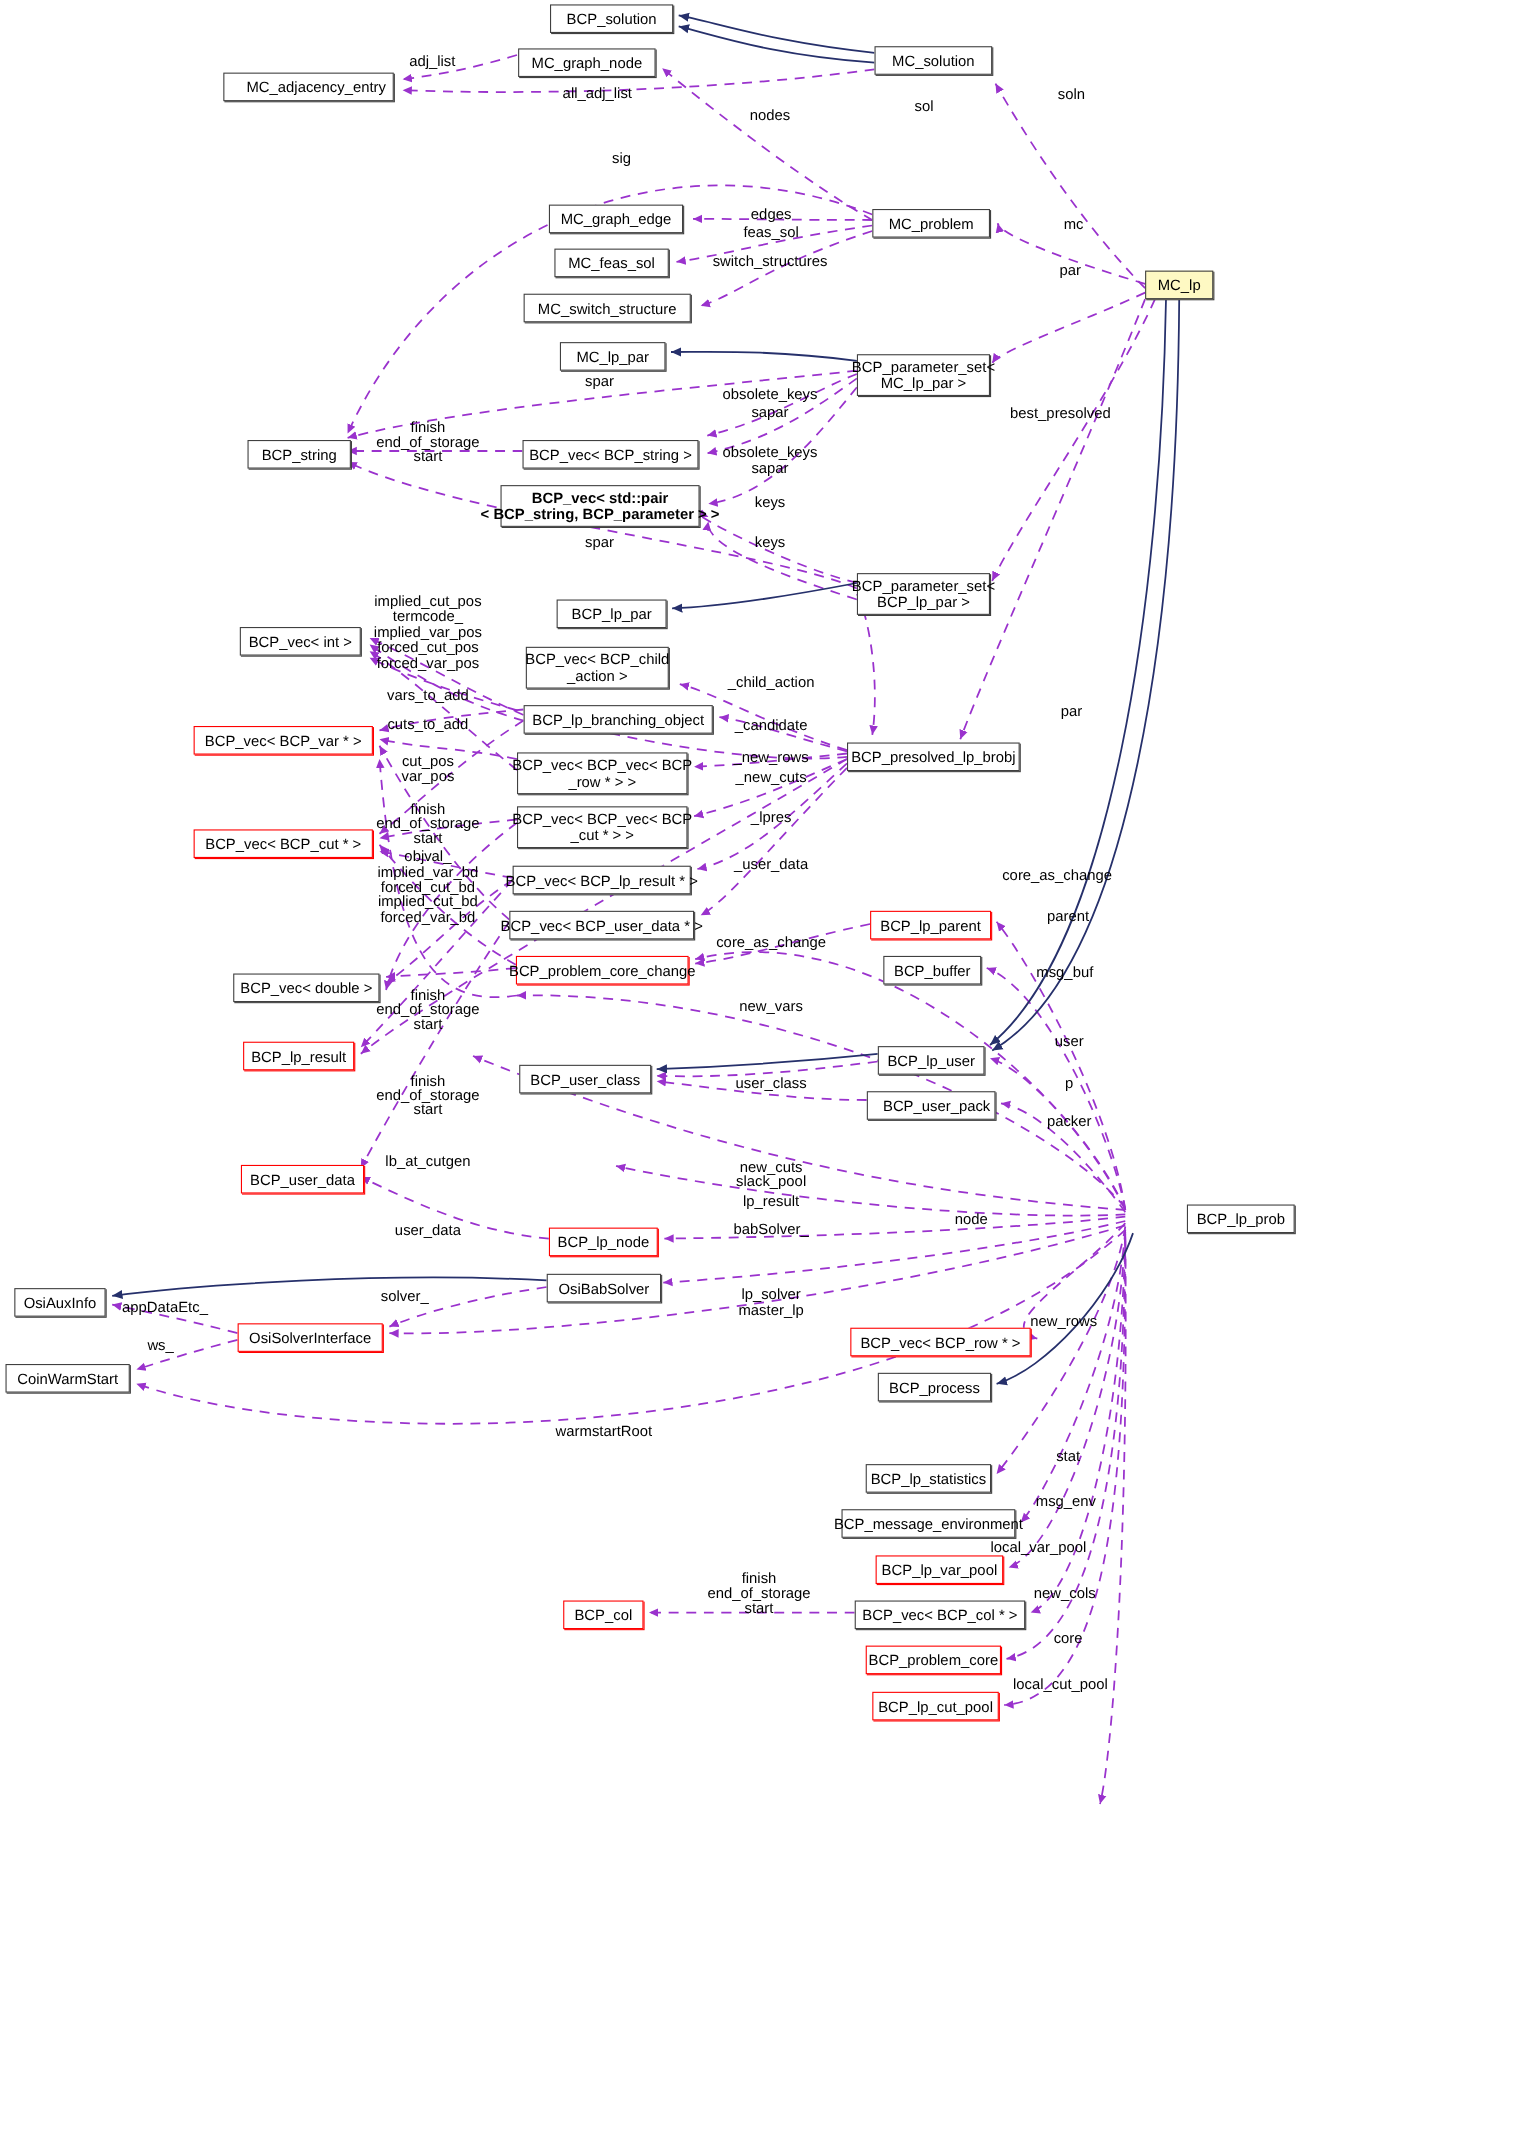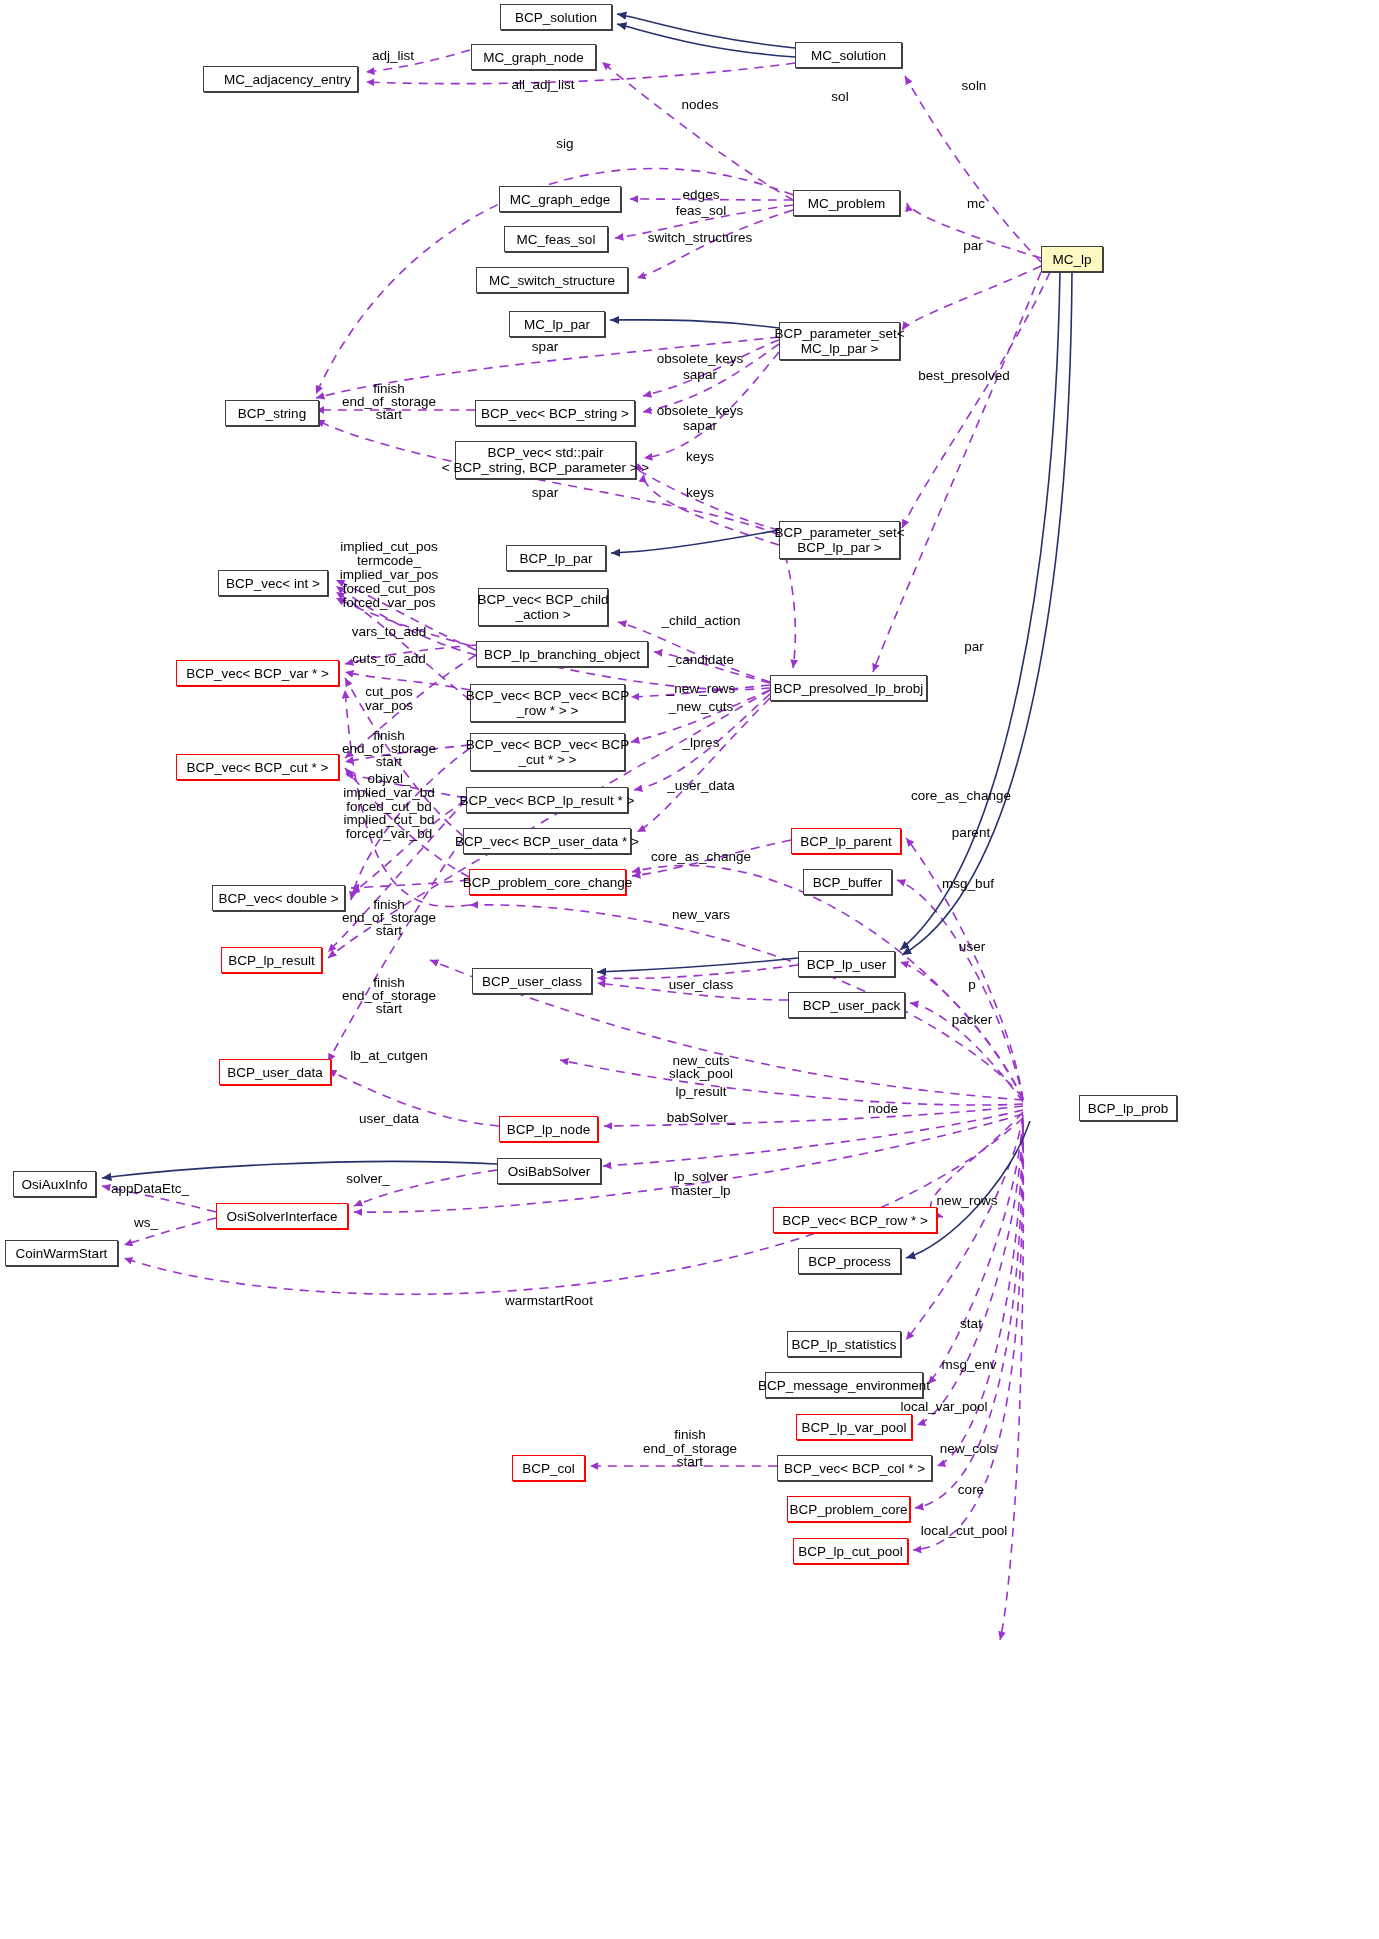--- a/index.html
+++ b/index.html
@@ -215,21 +215,21 @@
   <div class="node" style="left:499px;top:186px;width:122px;height:26px;">MC_graph_edge</div>
   <div class="node" style="left:793px;top:190px;width:107px;height:26px;">MC_problem</div>
   <div class="node" style="left:504px;top:226px;width:104px;height:26px;">MC_feas_sol</div>
   <div class="node current" style="left:1041px;top:246px;width:62px;height:26px;">MC_lp</div>
   <div class="node" style="left:476px;top:267px;width:152px;height:26px;">MC_switch_structure</div>
   <div class="node" style="left:509px;top:311px;width:96px;height:26px;">MC_lp_par</div>
   <div class="node" style="left:779px;top:322px;width:121px;height:38px;">BCP_parameter_set&lt;
 MC_lp_par &gt;</div>
   <div class="node" style="left:225px;top:400px;width:94px;height:26px;">BCP_string</div>
   <div class="node" style="left:475px;top:400px;width:160px;height:26px;">BCP_vec&lt; BCP_string &gt;</div>
-  <div class="node" style="left:455px;top:441px;width:181px;height:38px;">BCP_vec&lt; std::pair
+  <div class="node" style="left:455px;top:441px;width:181px;height:38px;font-weight:bold;">BCP_vec&lt; std::pair
 &lt; BCP_string, BCP_parameter &gt; &gt;</div>
   <div class="node" style="left:779px;top:521px;width:121px;height:38px;">BCP_parameter_set&lt;
 BCP_lp_par &gt;</div>
   <div class="node" style="left:506px;top:545px;width:100px;height:26px;">BCP_lp_par</div>
   <div class="node" style="left:218px;top:570px;width:110px;height:26px;">BCP_vec&lt; int &gt;</div>
   <div class="node" style="left:478px;top:588px;width:130px;height:38px;">BCP_vec&lt; BCP_child
 _action &gt;</div>
   <div class="node" style="left:476px;top:641px;width:172px;height:26px;">BCP_lp_branching_object</div>
   <div class="node red" style="left:176px;top:660px;width:163px;height:26px;">BCP_vec&lt; BCP_var * &gt;</div>
   <div class="node" style="left:770px;top:675px;width:157px;height:26px;">BCP_presolved_lp_brobj</div>

